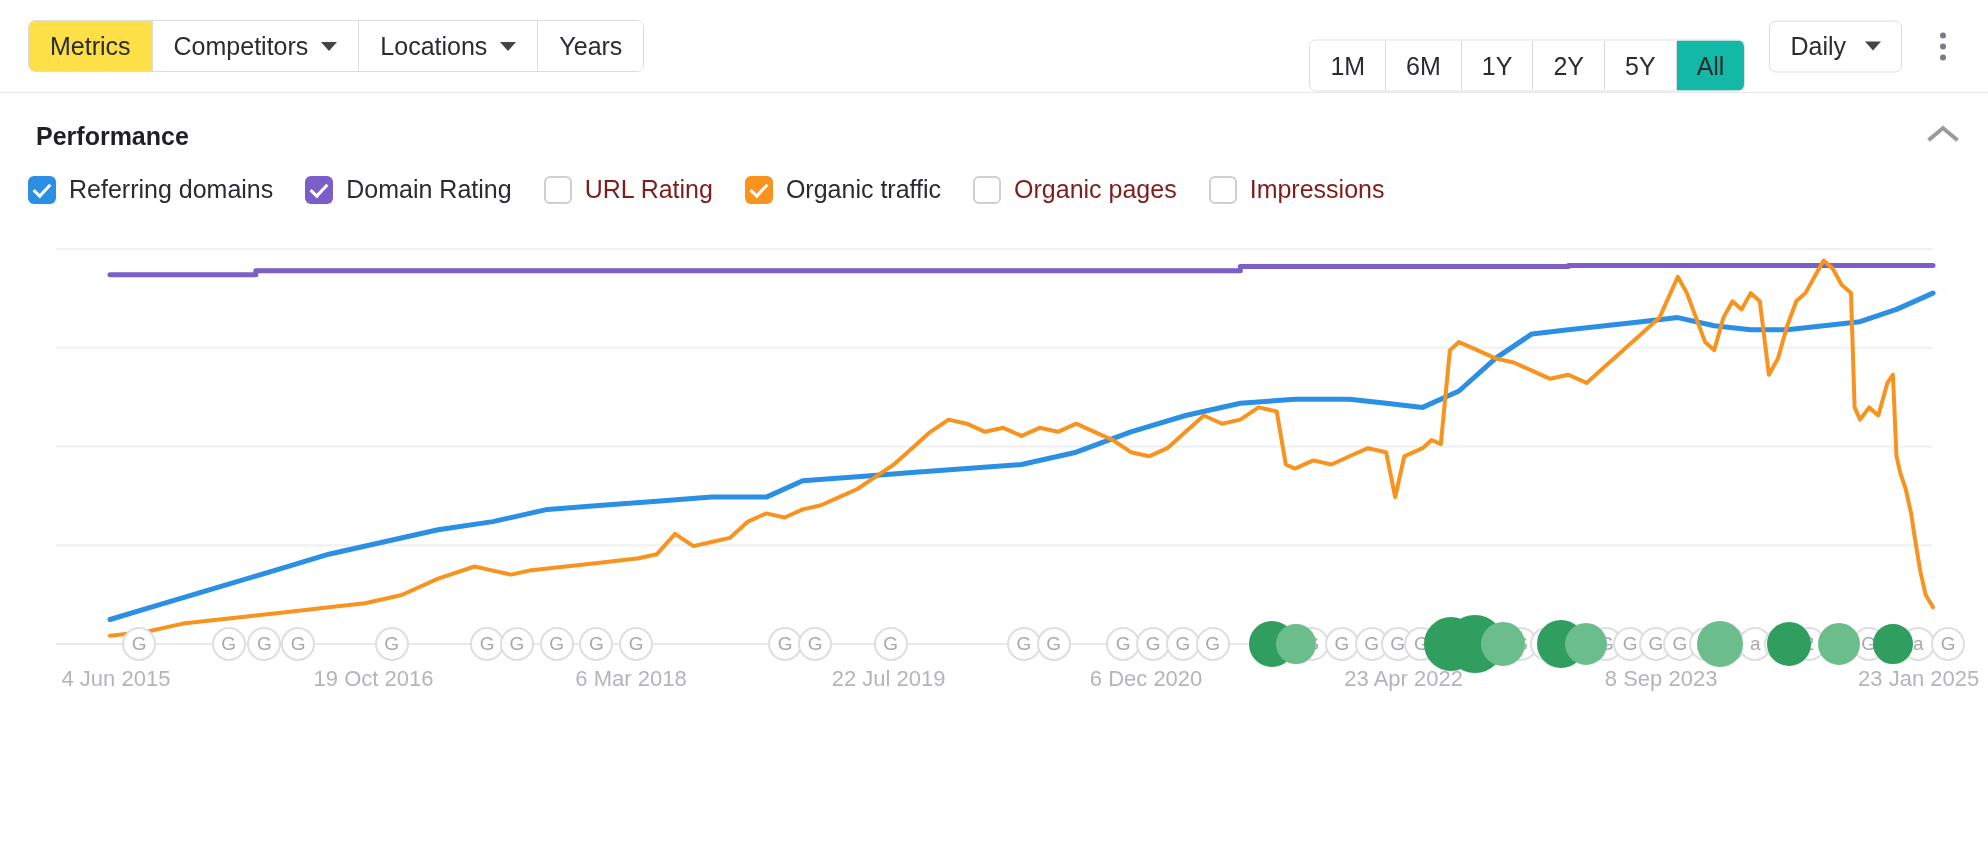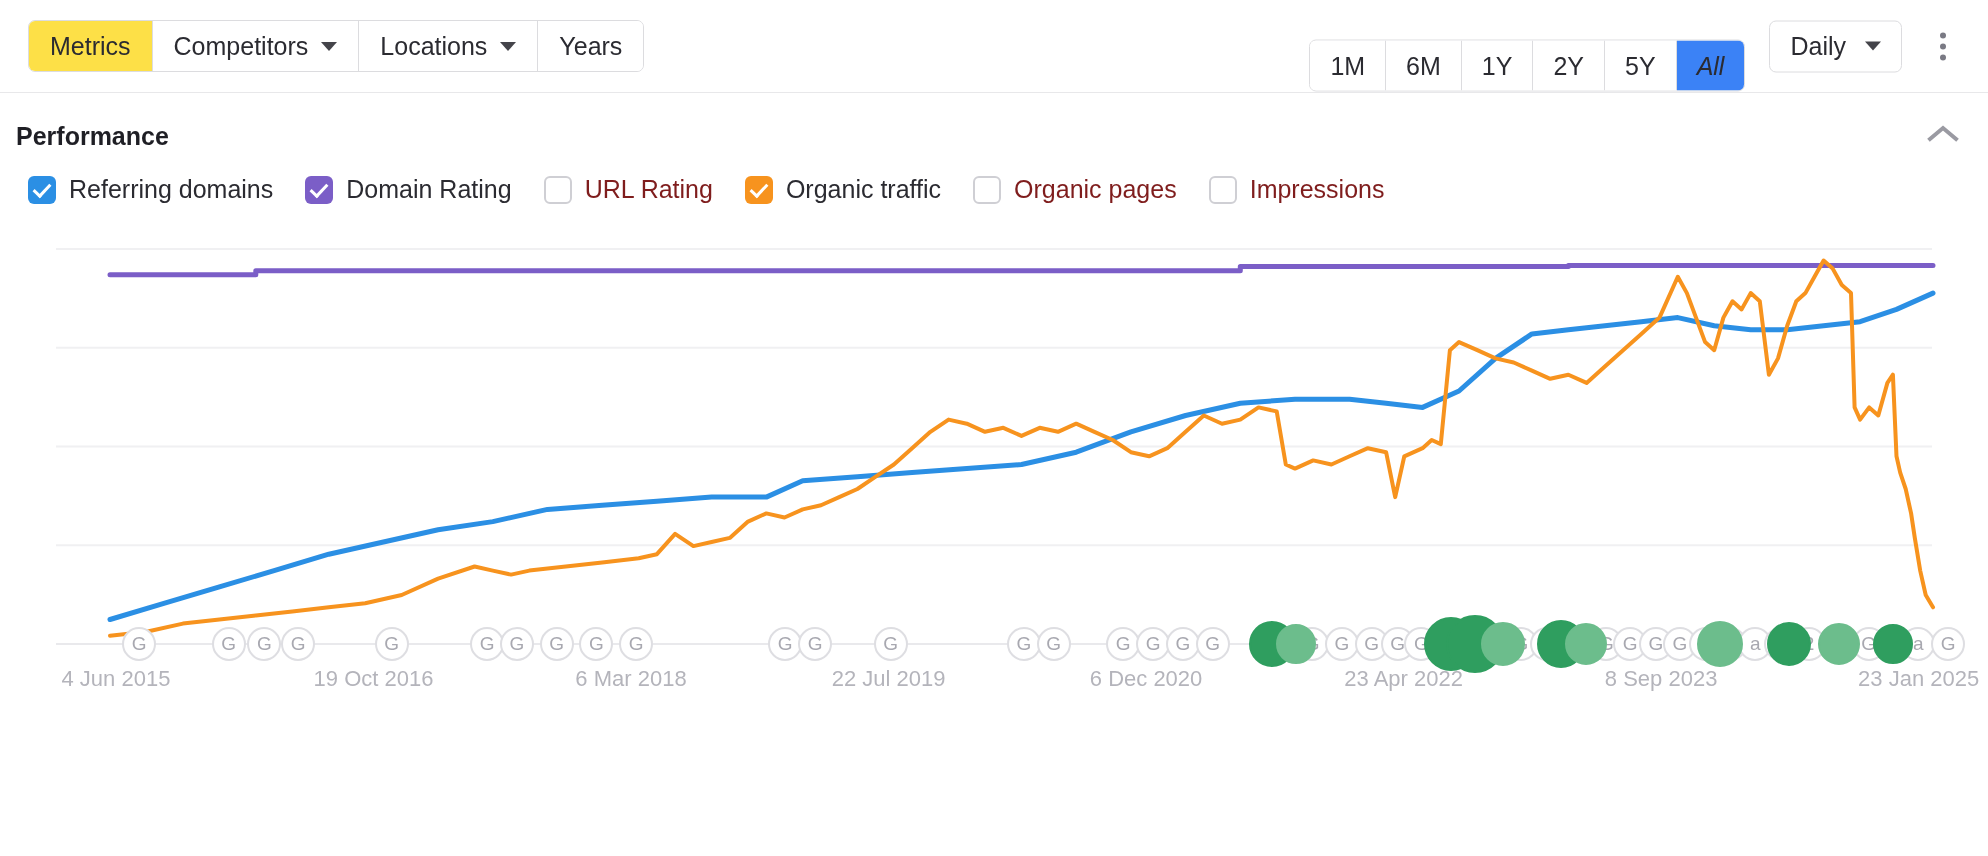--- a/index.html
+++ b/index.html
@@ -66,21 +66,21 @@
     justify-content: center;
     padding: 0 20px;
     font-size: 25px;
     color: #2b2b31;
     background: #fff;
     border-right: 1px solid #dcdcdf;
     height: 100%;
     cursor: pointer;
   }
   .range-btn:last-child { border-right: none; }
-  .range-btn.active { background: #3b82f6; font-style: italic; }
+  .range-btn.active { background: #14b8a6; }
 
   .daily-btn {
     display: flex;
     align-items: center;
     gap: 19px;
     height: 52px;
     padding: 0 20px;
     font-size: 25px;
     color: #2b2b31;
     background: #fff;
@@ -93,21 +93,21 @@
     display: flex; flex-direction: column;
     align-items: center; justify-content: center;
     gap: 5px;
     cursor: pointer;
   }
   .kebab i { width: 6px; height: 6px; border-radius: 50%; background: #7a7a84; display: block; }
 
   
   .perf-head {
     position: relative;
-    padding: 29px 28px 0 16px;
+    padding: 29px 28px 0 36px;
   }
   .perf-title {
     font-size: 25px;
     font-weight: bold;
     color: #1f1f25;
   }
   .collapse-icon {
     position: absolute;
     right: 28px;
     top: 30px;

